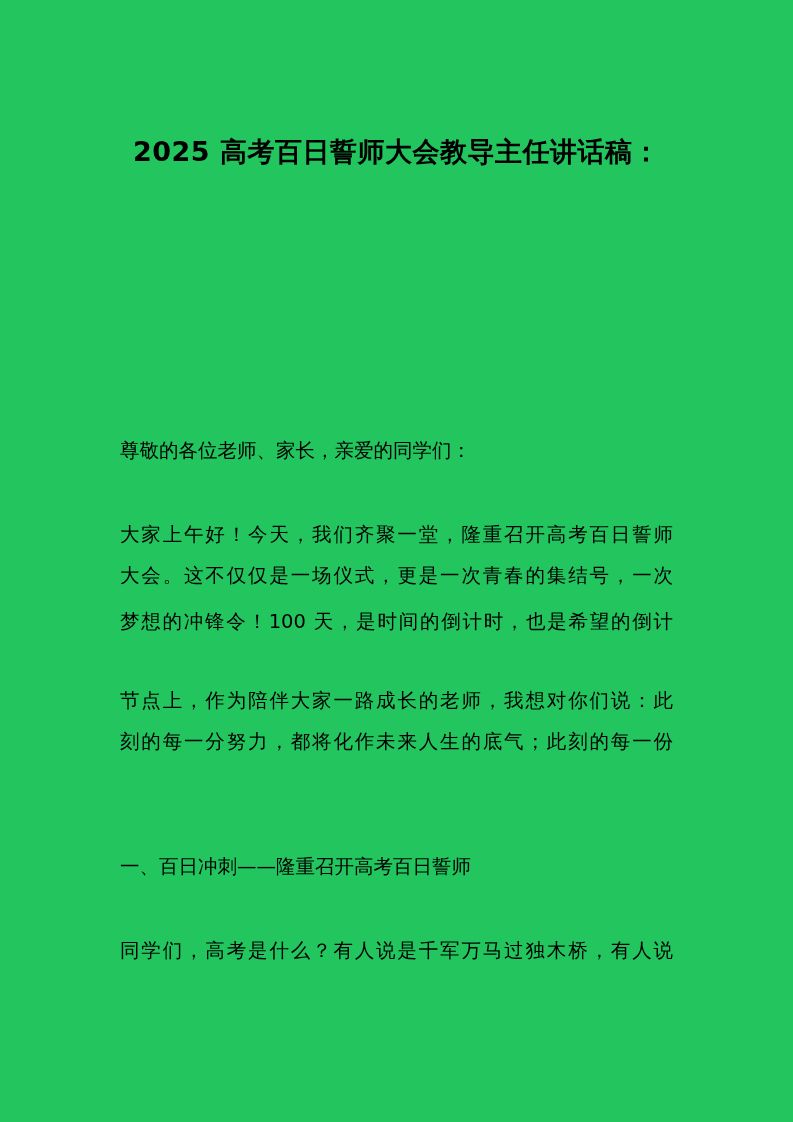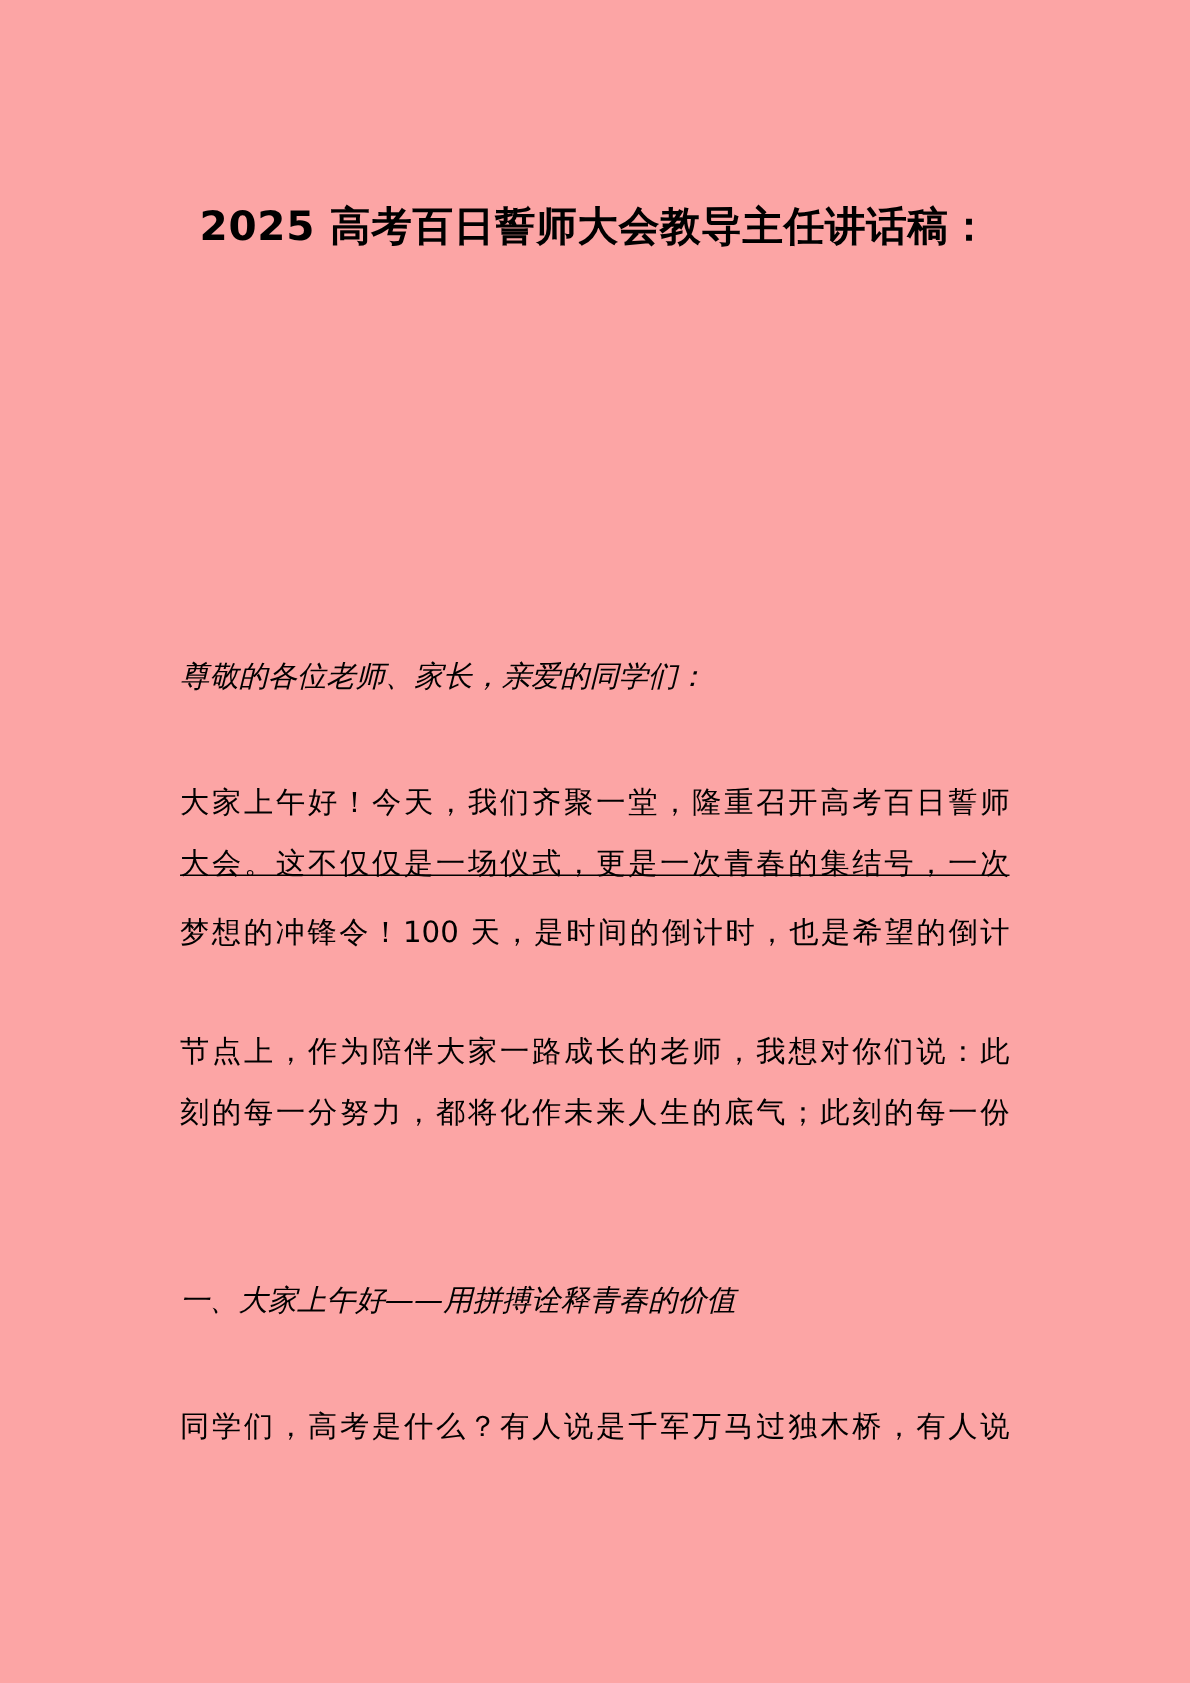--- a/index.html
+++ b/index.html
@@ -14,21 +14,21 @@
       overflow: hidden;
       font-family: "DejaVu Sans", "Liberation Sans", sans-serif;
       color: #000000;
     }
     .page {
       position: absolute;
       left: 0;
       top: 0;
       width: 793px;
       height: 1122px;
-      background: #fca5a5;
+      background: #22c55e;
     }
     .title {
       position: absolute;
       left: 0;
       width: 793px;
       text-align: center;
       font-weight: bold;
       font-size: 27px;
       line-height: 36px;
       white-space: nowrap;
@@ -43,36 +43,35 @@
       width: 553px;
       font-size: 19.5px;
       line-height: 26px;
       white-space: nowrap;
       text-align: justify;
       text-align-last: justify;
       letter-spacing: 0;
     }
     .body-line.last {
       text-align-last: left;
-      font-style: italic;
     }
     .salutation { text-align-last: left; }
   </style>
 </head>
 <body>
 
 <div class="page">
 
   <div class="title title-1">2025 高考百日誓师大会教导主任讲话稿：</div>
 
   <div class="body-line salutation last" style="top:438px;">尊敬的各位老师、家长，亲爱的同学们：</div>
 
   <div class="body-line" style="top:522px;">大家上午好！今天，我们齐聚一堂，隆重召开高考百日誓师</div>
-  <div class="body-line" style="top:563px;text-decoration:underline;">大会。这不仅仅是一场仪式，更是一次青春的集结号，一次</div>
+  <div class="body-line" style="top:563px;">大会。这不仅仅是一场仪式，更是一次青春的集结号，一次</div>
   <div class="body-line" style="top:609px;">梦想的冲锋令！100 天，是时间的倒计时，也是希望的倒计</div>
   <div class="body-line" style="top:729px;">刻的每一分努力，都将化作未来人生的底气；此刻的每一份</div>
   <div class="body-line" style="top:688px;">节点上，作为陪伴大家一路成长的老师，我想对你们说：此</div>
 
-  <div class="body-line last" style="top:854px;">一、大家上午好——用拼搏诠释青春的价值</div>
+  <div class="body-line last" style="top:854px;">一、百日冲刺——隆重召开高考百日誓师</div>
 
   <div class="body-line" style="top:938px;">同学们，高考是什么？有人说是千军万马过独木桥，有人说</div>
 
 </div>
 
 </body></html>

